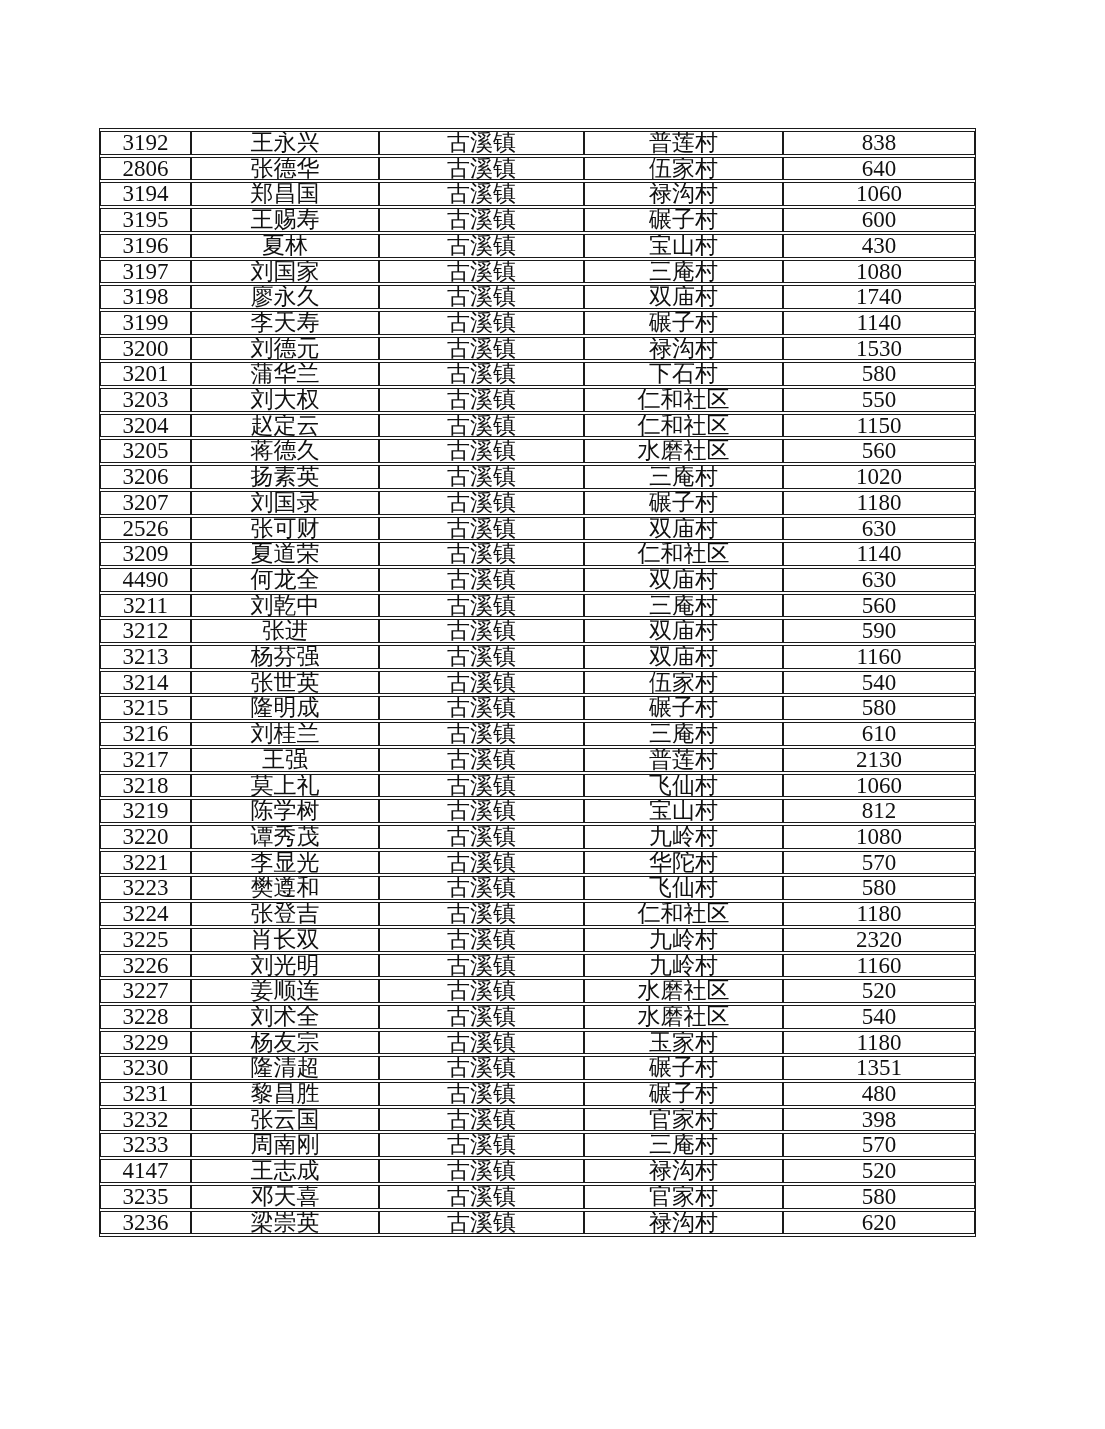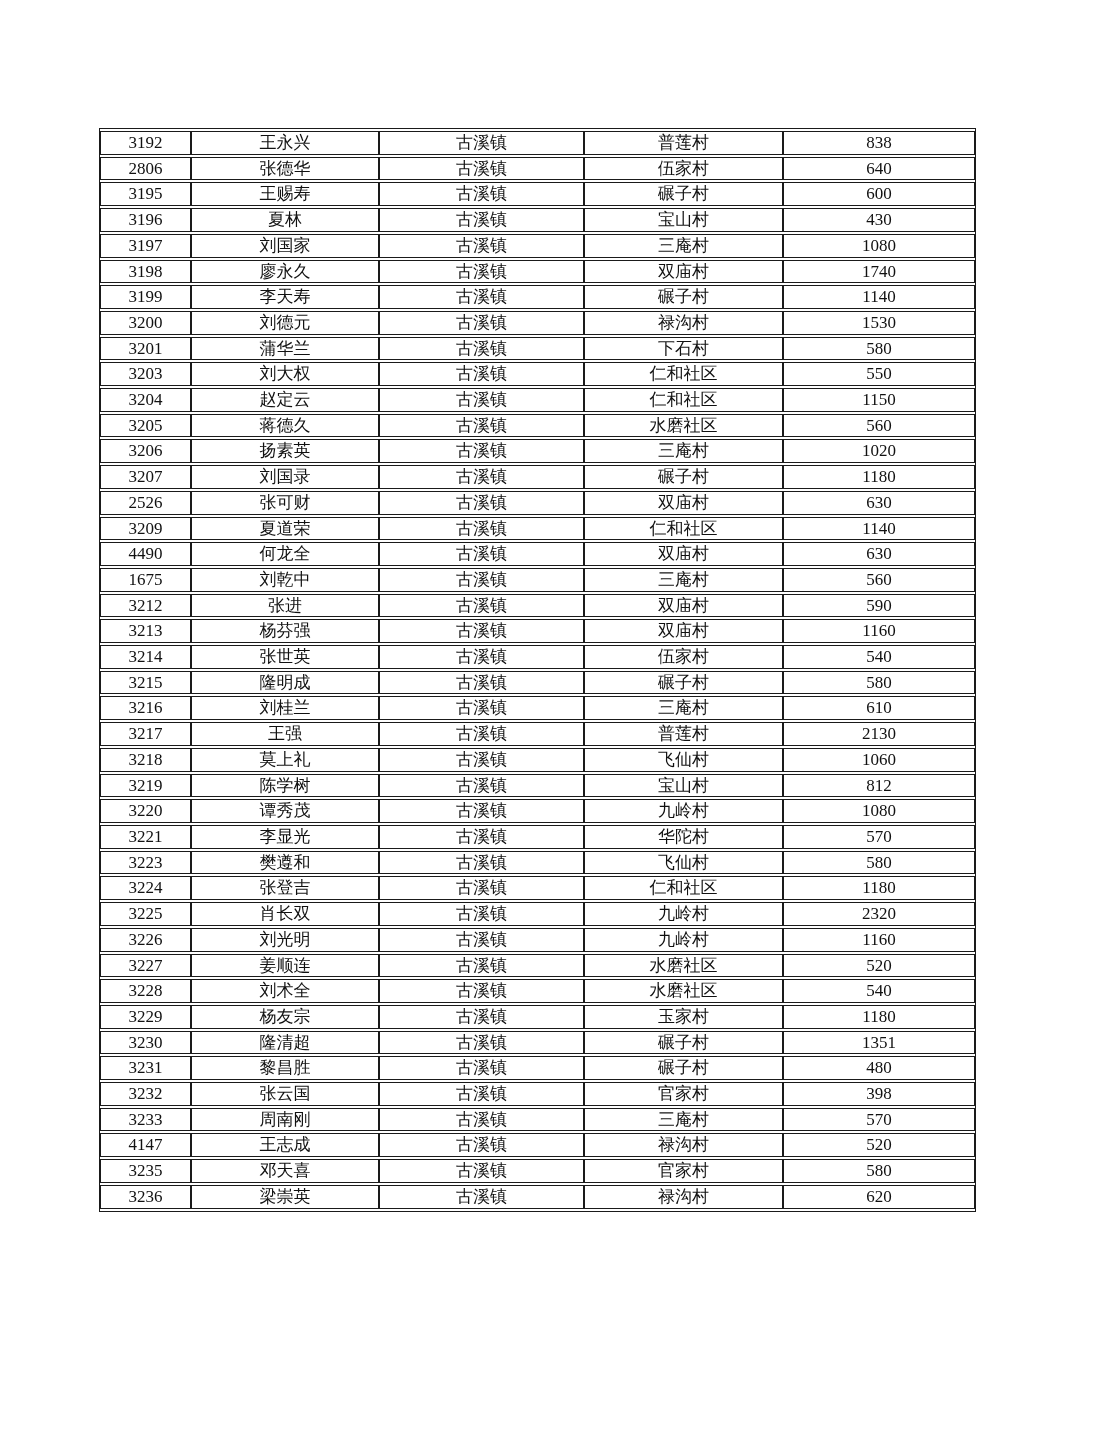--- a/index.html
+++ b/index.html
@@ -18,21 +18,21 @@
     position: absolute;
     left: 99px;
     top: 128px;
     width: 875px;
     table-layout: fixed;
     border-collapse: separate;
     border-spacing: 0 2px;
     background: #ffffff;
     border: 1px solid #1a1a1a;
     font-family: "Liberation Serif", "DejaVu Serif", serif;
-    font-size: 17px;
+    font-size: 23px;
     color: #111111;
   }
   table.records td {
     border: 1px solid #1a1a1a;
     text-align: center;
     vertical-align: middle;
     height: 21.7px;
     line-height: 21.7px;
     padding: 0;
     overflow: hidden;
@@ -65,20 +65,27 @@
           <td>838</td>
         </tr>
         <tr>
           <td>2806</td>
           <td>张德华</td>
           <td>古溪镇</td>
           <td>伍家村</td>
           <td>640</td>
         </tr>
         <tr>
+          <td>3194</td>
+          <td>郑昌国</td>
+          <td>古溪镇</td>
+          <td>禄沟村</td>
+          <td>1060</td>
+        </tr>
+        <tr>
           <td>3195</td>
           <td>王赐寿</td>
           <td>古溪镇</td>
           <td>碾子村</td>
           <td>600</td>
         </tr>
         <tr>
           <td>3196</td>
           <td>夏林</td>
           <td>古溪镇</td>
@@ -170,21 +177,21 @@
           <td>1140</td>
         </tr>
         <tr>
           <td>4490</td>
           <td>何龙全</td>
           <td>古溪镇</td>
           <td>双庙村</td>
           <td>630</td>
         </tr>
         <tr>
-          <td>1675</td>
+          <td>3211</td>
           <td>刘乾中</td>
           <td>古溪镇</td>
           <td>三庵村</td>
           <td>560</td>
         </tr>
         <tr>
           <td>3212</td>
           <td>张进</td>
           <td>古溪镇</td>
           <td>双庙村</td>

